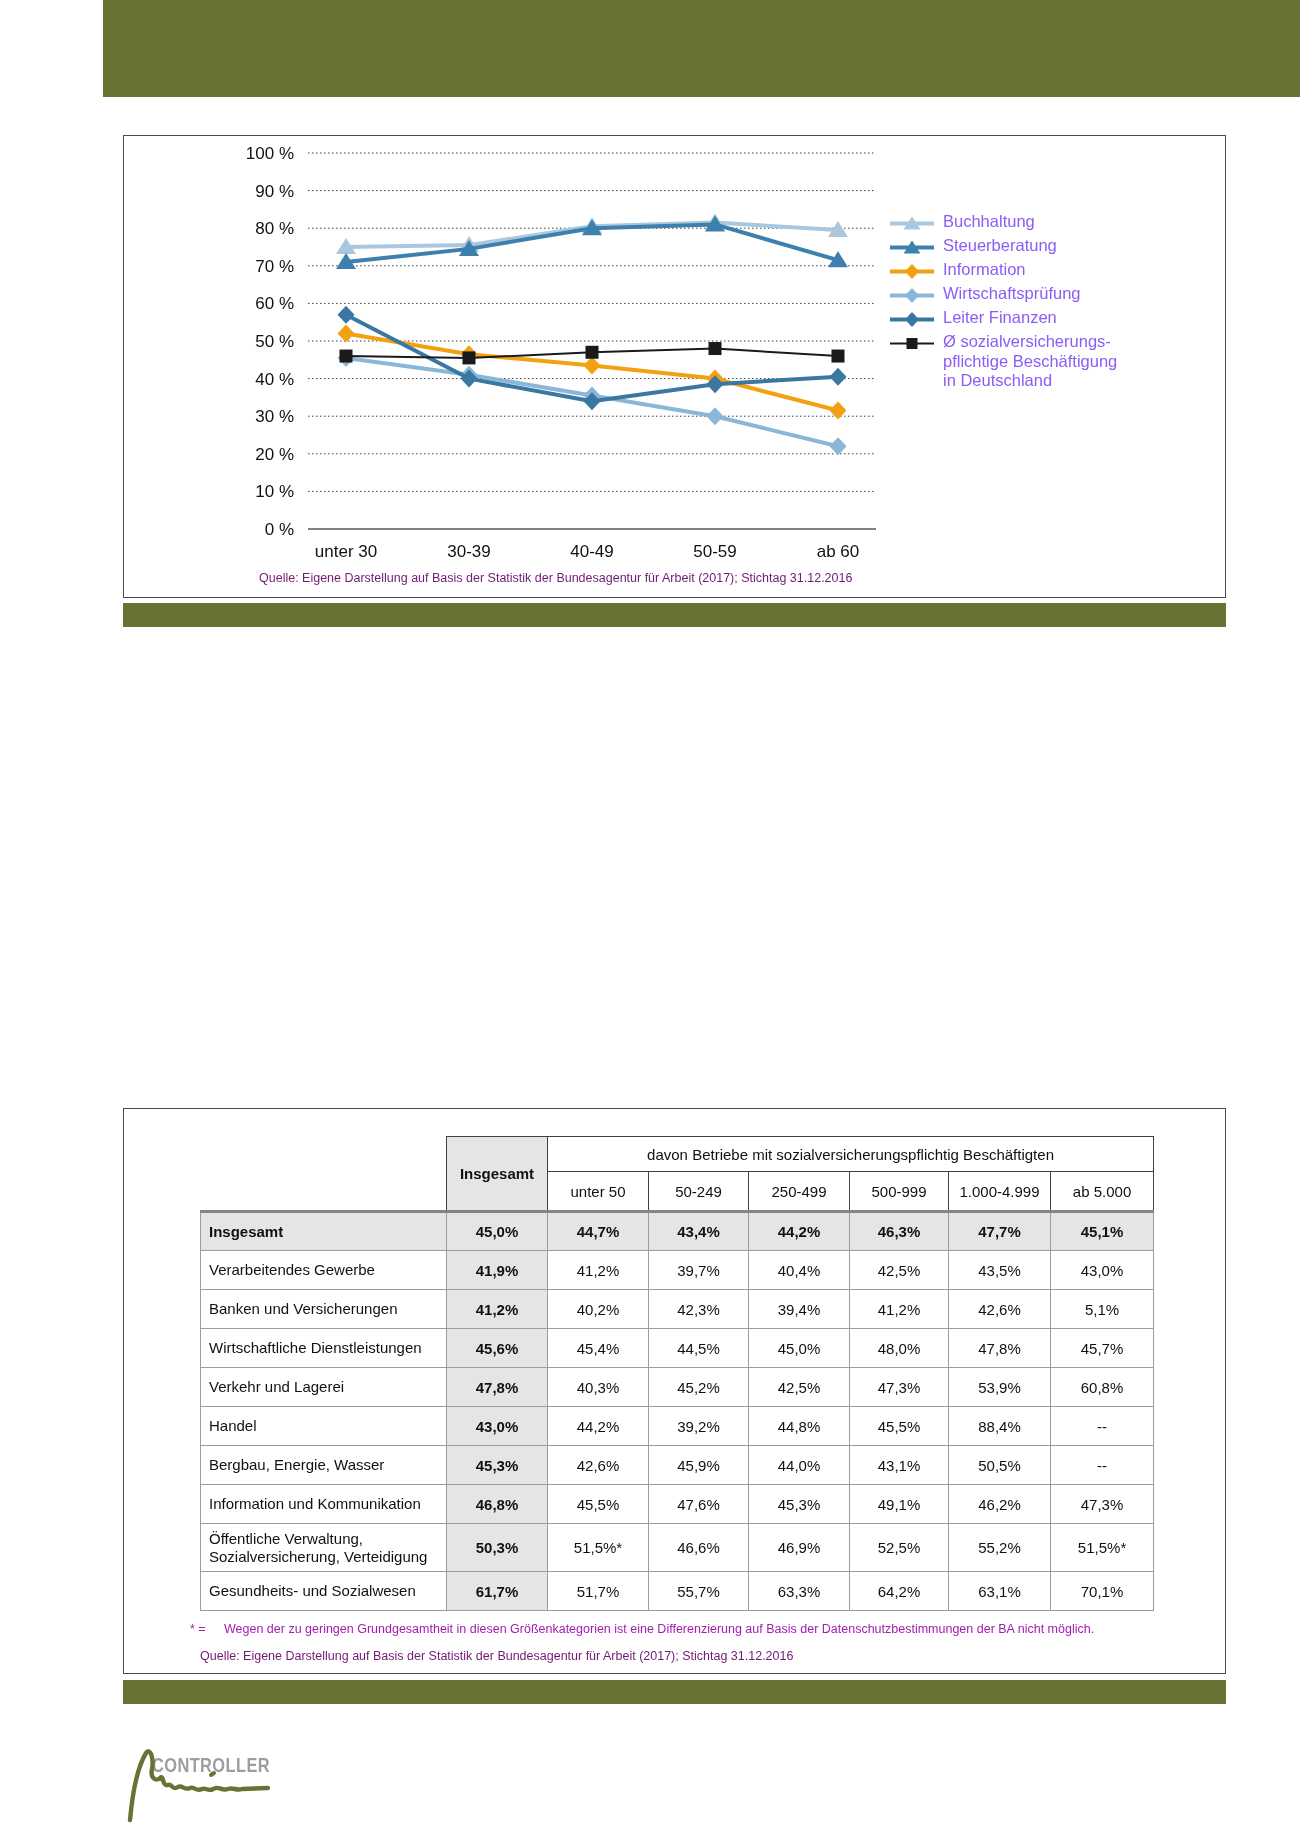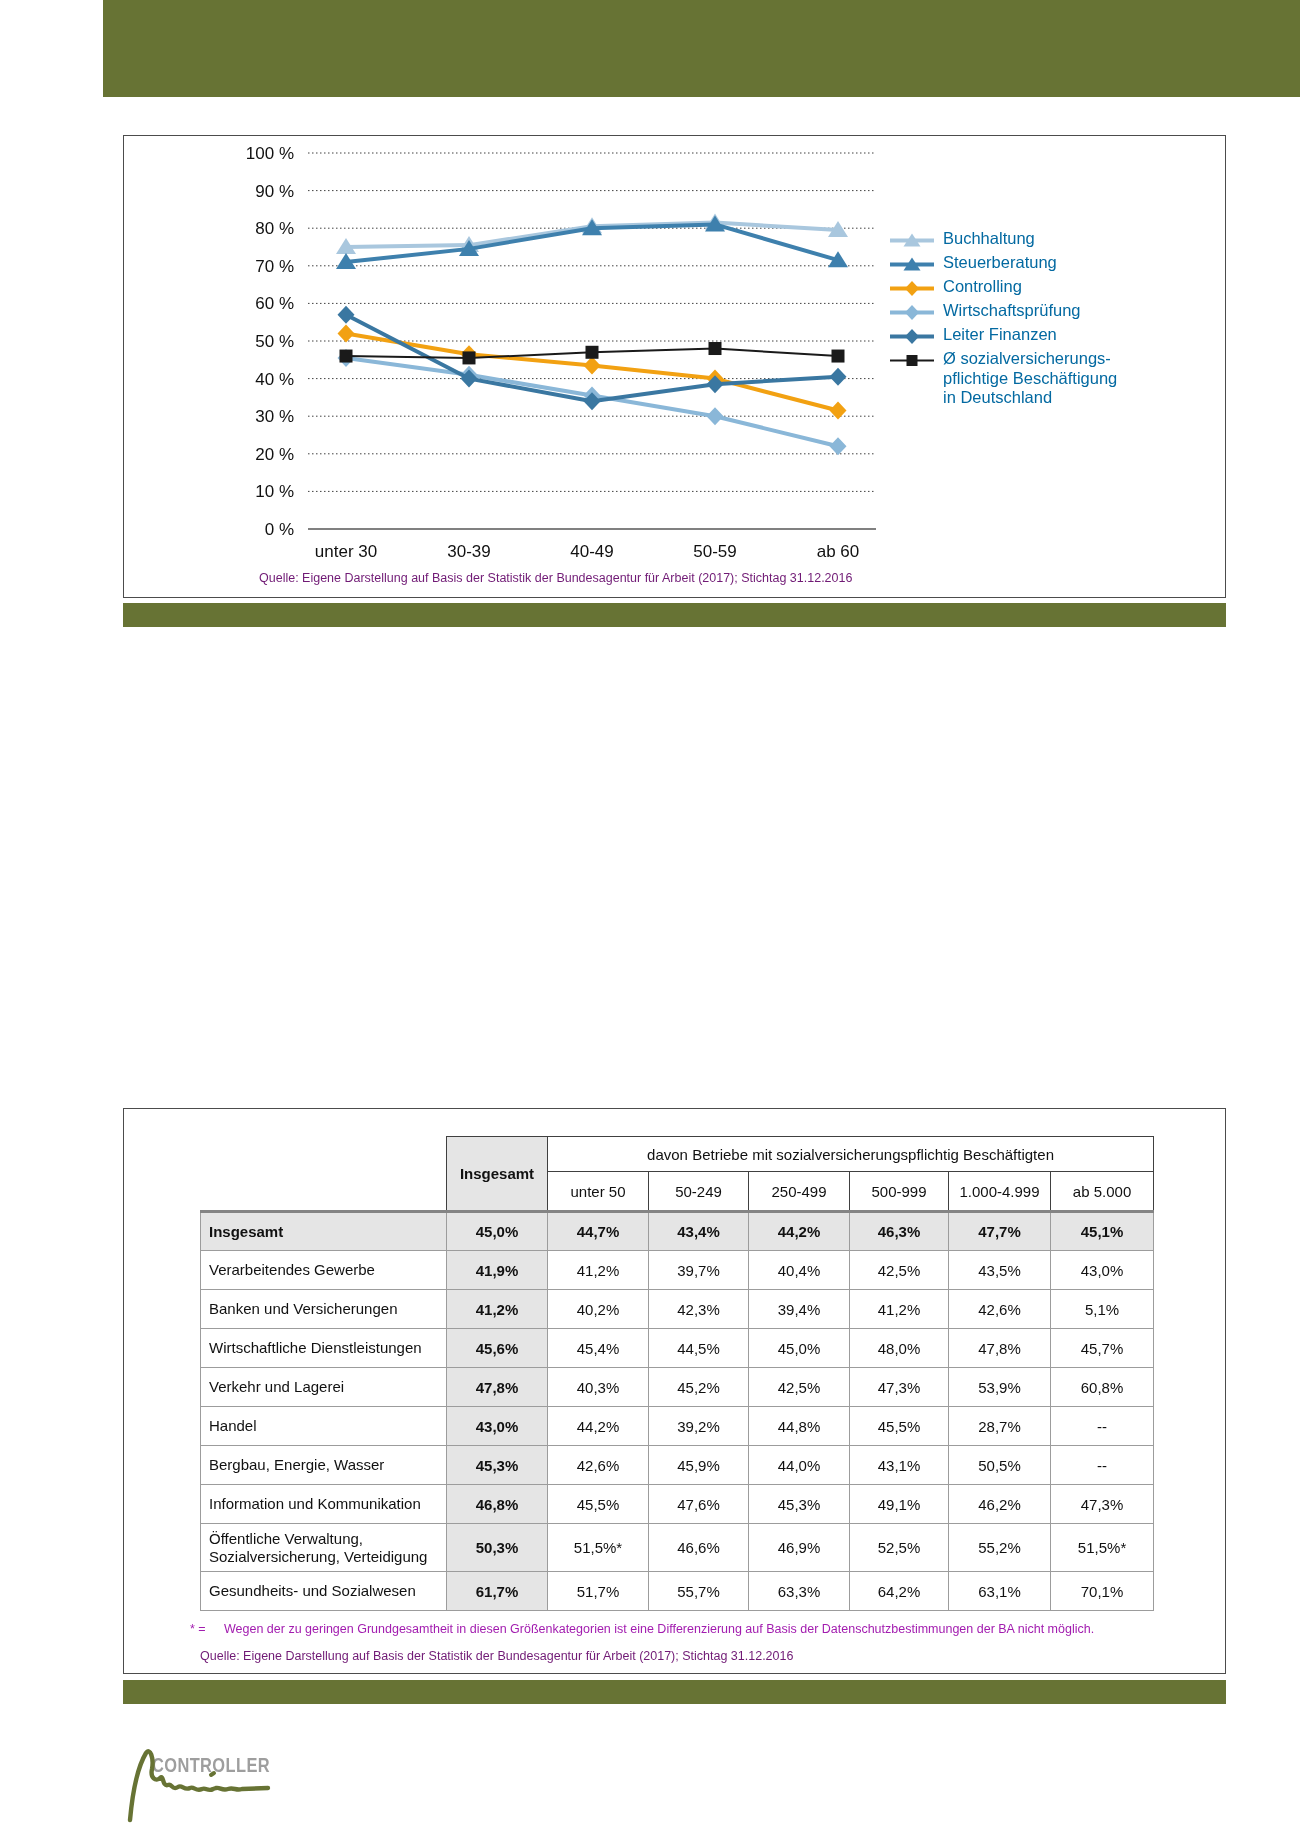--- a/index.html
+++ b/index.html
@@ -6,21 +6,21 @@
   .page{position:relative;width:1300px;height:1839px;background:#fff;
         font-family:"Liberation Sans",sans-serif;color:#111;overflow:hidden;}
   .band{position:absolute;background:#677334;}
   .band-top{left:103px;top:0;width:1197px;height:97px;}
   .band-mid{left:123px;top:603px;width:1103px;height:24px;}
   .band-bottom{left:123px;top:1680px;width:1103px;height:24px;}
   .panel{position:absolute;left:123px;width:1103px;background:#fff;border:1px solid #4c4c4c;box-sizing:border-box;}
   .chart-panel{top:135px;height:463px;}
   .table-panel{top:1108px;height:566px;}
   #chart-svg{position:absolute;left:0;top:0;}
-  .legend{position:absolute;left:766px;top:76px;font-size:16.5px;color:#0369a1;margin-top:17px;}
+  .legend{position:absolute;left:766px;top:76px;font-size:16.5px;color:#8b5cf6;}
   .lg-item{display:flex;align-items:flex-start;margin-bottom:4px;}
   .lg-marker{flex:0 0 auto;margin:3px 9px 0 0;}
   .lg-label{line-height:19.5px;white-space:nowrap;}
   .source{position:absolute;font-size:12.5px;color:#701a75;white-space:nowrap;}
   .chart-panel .source{left:135px;top:435px;}
   .table-panel .source{left:76px;top:540px;}
   .footnote{position:absolute;left:66px;top:513px;font-size:12.5px;color:#a21caf;white-space:nowrap;}
   .footnote .fn-marker{display:inline-block;width:34px;}
   #data-table{position:absolute;left:76px;top:27px;border-collapse:collapse;table-layout:fixed;width:953px;font-size:15px;color:#111;}
   #data-table th,#data-table td{border:1px solid #9c9c9c;font-weight:normal;padding:2px 6px;text-align:center;vertical-align:middle;box-sizing:border-box;}
@@ -135,21 +135,21 @@
             <line x1="0" y1="8.5" x2="44" y2="8.5" stroke="#3e80ad" stroke-width="4"></line>
             <polygon points="22,1.5 13.5,14.5 30.5,14.5" fill="#3e80ad"></polygon>
           </svg>
           <div class="lg-label">Steuerberatung</div>
         </div>
         <div class="lg-item">
           <svg width="44" height="17" class="lg-marker">
             <line x1="0" y1="8.5" x2="44" y2="8.5" stroke="#f2a112" stroke-width="4"></line>
             <polygon points="22,1 29,8.5 22,16 15,8.5" fill="#f2a112"></polygon>
           </svg>
-          <div class="lg-label">Controlling</div>
+          <div class="lg-label">Information</div>
         </div>
         <div class="lg-item">
           <svg width="44" height="17" class="lg-marker">
             <line x1="0" y1="8.5" x2="44" y2="8.5" stroke="#8ab7d8" stroke-width="4"></line>
             <polygon points="22,1 29,8.5 22,16 15,8.5" fill="#8ab7d8"></polygon>
           </svg>
           <div class="lg-label">Wirtschaftsprüfung</div>
         </div>
         <div class="lg-item">
           <svg width="44" height="17" class="lg-marker">
@@ -250,21 +250,21 @@
             <td class="">53,9%</td>
             <td class="">60,8%</td>
           </tr>
           <tr>
             <th class="rowlab">Handel</th>
             <td class="blue bold">43,0%</td>
             <td class="">44,2%</td>
             <td class="">39,2%</td>
             <td class="">44,8%</td>
             <td class="">45,5%</td>
-            <td class="">28,7%</td>
+            <td class="">88,4%</td>
             <td class="">--</td>
           </tr>
           <tr>
             <th class="rowlab">Bergbau, Energie, Wasser</th>
             <td class="blue bold">45,3%</td>
             <td class="">42,6%</td>
             <td class="">45,9%</td>
             <td class="">44,0%</td>
             <td class="">43,1%</td>
             <td class="">50,5%</td>

